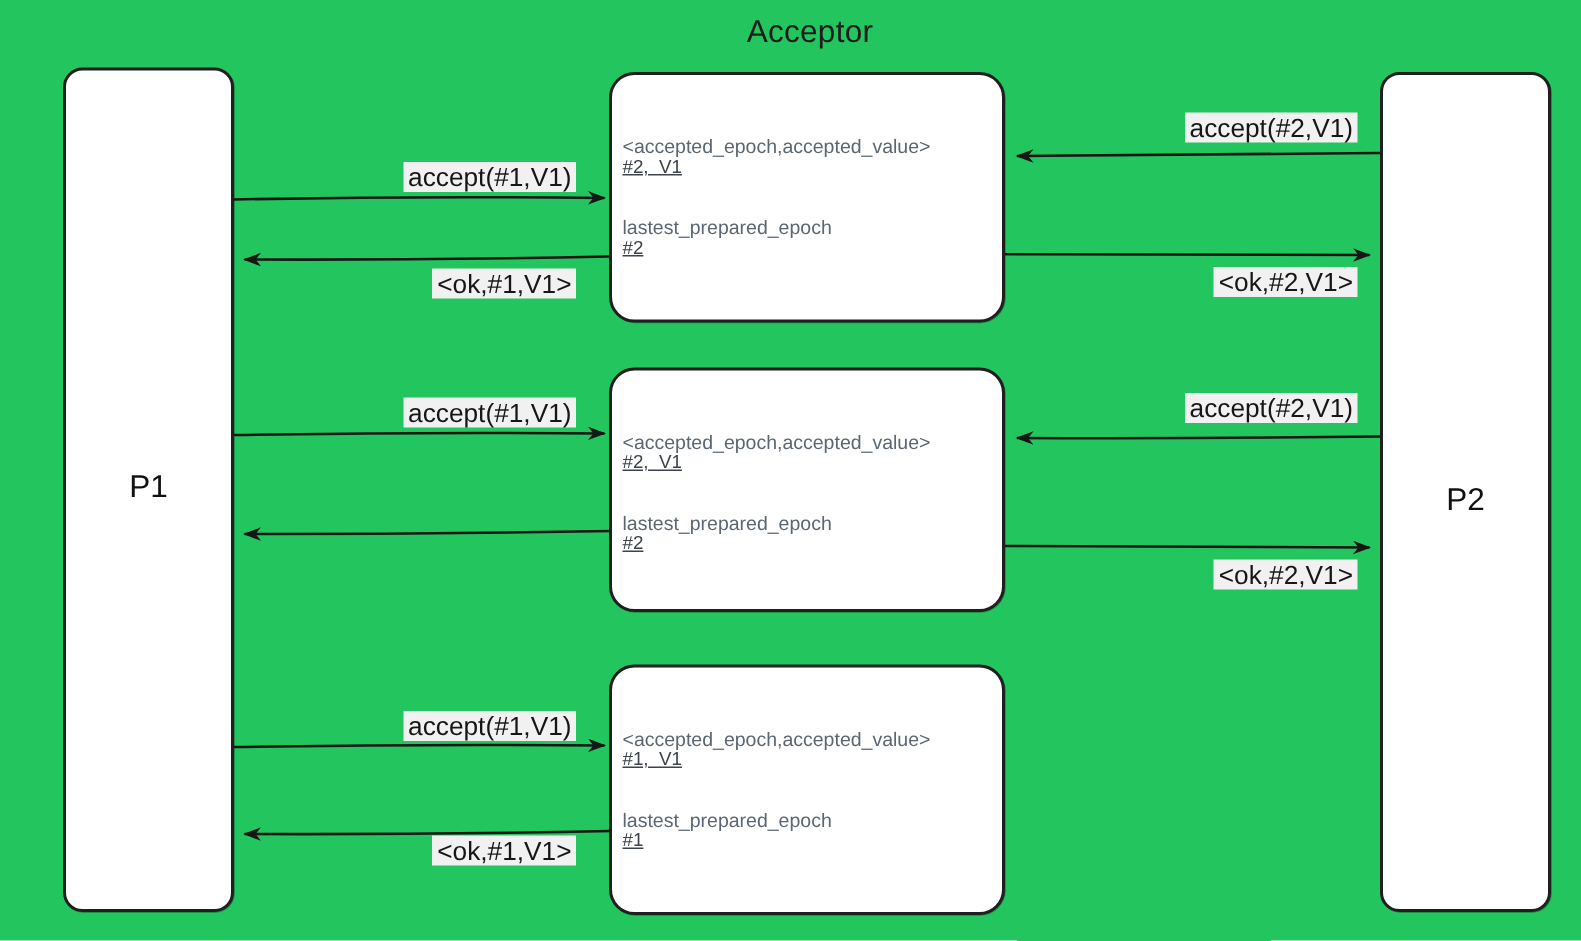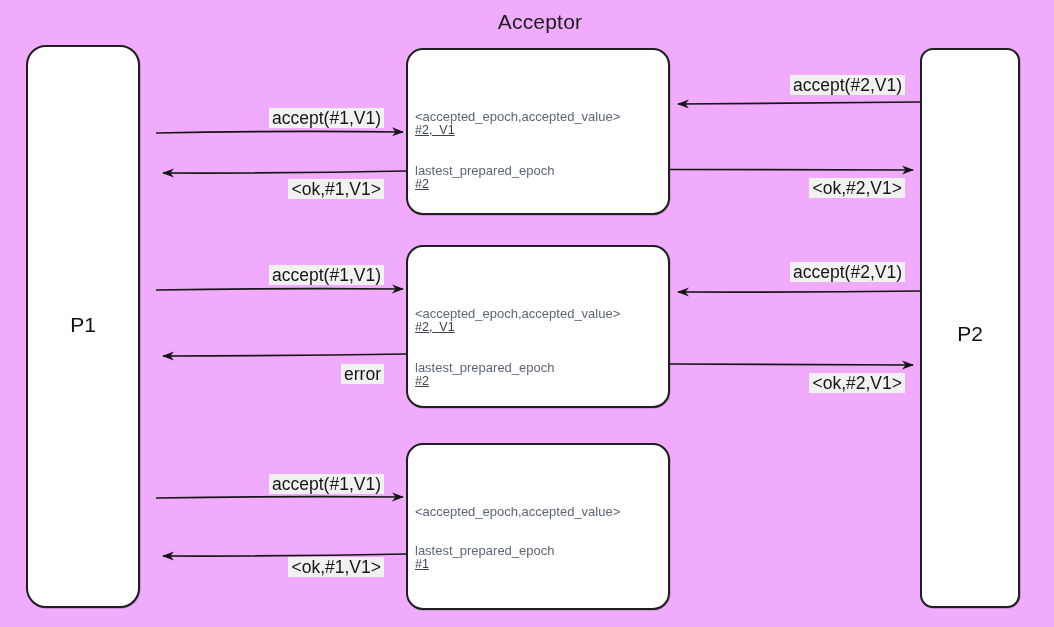--- a/index.html
+++ b/index.html
@@ -1,35 +1,35 @@
 <!DOCTYPE html>
 <html><head>
 <meta charset="utf-8">
 <style>
   html,body{margin:0;padding:0;background:#ffffff;}
-  .canvas{position:relative;width:1054px;height:627px;background:#f0abfc;
+  .canvas{position:relative;width:1054px;height:627px;background:#22c55e;
           font-family:"Liberation Sans",sans-serif;overflow:hidden;}
 
   .title{position:absolute;left:440px;top:10px;width:200px;text-align:center;
          font-size:21px;color:#1c1c1c;letter-spacing:.2px;}
 
   
   .proc{position:absolute;border:2px solid #1f1f1f;border-radius:13px;
         box-shadow:.5px .5px 0 rgba(0,0,0,.35);box-sizing:border-box;background:#fff;}
   .proc .plabel{position:absolute;left:0;right:0;text-align:center;
         font-size:21px;color:#111;}
-  .p1{left:26px;top:45px;width:114px;height:563px;border-radius:20px;}
-  .p2{left:920px;top:48px;width:100px;height:560px;}
+  .p1{left:42px;top:45px;width:114px;height:563px;}
+  .p2{left:920px;top:48px;width:114px;height:560px;}
   .p1 .plabel{top:266px;}
   .p2 .plabel{top:272px;}
 
   
   .sbox{position:absolute;left:406px;width:264px;border:2px solid #1f1f1f;
         border-radius:17px;box-shadow:.5px .5px 0 rgba(0,0,0,.3);
-        box-sizing:border-box;padding:60px 6px 0 7px;background:#fff;}
+        box-sizing:border-box;padding:41px 6px 0 7px;background:#fff;}
   .sb1{top:48px;height:167px;}
   .sb2{top:245px;height:163px;}
   .sb3{top:443px;height:167px;}
   .s-label{font-size:13px;line-height:13px;color:#5b6672;white-space:pre;}
   .s-value{font-size:12.5px;line-height:15px;color:#3c434c;white-space:pre;text-decoration:underline;}
   .pair2{margin-top:26px;}
 
   
   .msg{position:absolute;width:210px;text-align:right;font-size:17.5px;color:#161616;}
   .msg .lab{background:#f1f1f1;padding:0 3px;}
@@ -70,20 +70,21 @@
     </div>
     <div class="pair pair2">
       <div class="s-label">lastest_prepared_epoch</div>
       <div class="s-value">#2</div>
     </div>
   </div>
 
   <div class="sbox sb3">
     <div class="pair">
       <div class="s-label">&lt;accepted_epoch,accepted_value&gt;</div>
+      <div class="s-value">#1,  V1</div>
     </div>
     <div class="pair pair2">
       <div class="s-label">lastest_prepared_epoch</div>
       <div class="s-value">#1</div>
     </div>
   </div>
 
   <svg class="wires" width="1054" height="627" viewBox="0 0 1054 627">
     <defs>
       <marker id="ah" markerWidth="13" markerHeight="10" refX="11" refY="4.5" orient="auto" markerUnits="userSpaceOnUse">
@@ -105,20 +106,19 @@
       <path d="M407,554 Q285,556.5 163,556" marker-end="url(#ah)"></path>
     </g>
   </svg>
 
   <div class="msg mL" style="top:108px"><span class="lab">accept(#1,V1)</span></div>
   <div class="msg mL" style="top:179px"><span class="lab">&lt;ok,#1,V1&gt;</span></div>
   <div class="msg mR" style="top:75px"><span class="lab">accept(#2,V1)</span></div>
   <div class="msg mR" style="top:178px"><span class="lab">&lt;ok,#2,V1&gt;</span></div>
 
   <div class="msg mL" style="top:265px"><span class="lab">accept(#1,V1)</span></div>
-  <div class="msg mL" style="top:364px"><span class="lab">error</span></div>
   <div class="msg mR" style="top:262px"><span class="lab">accept(#2,V1)</span></div>
   <div class="msg mR" style="top:373px"><span class="lab">&lt;ok,#2,V1&gt;</span></div>
 
   <div class="msg mL" style="top:474px"><span class="lab">accept(#1,V1)</span></div>
   <div class="msg mL" style="top:557px"><span class="lab">&lt;ok,#1,V1&gt;</span></div>
 
 </div>
 
 </body></html>

